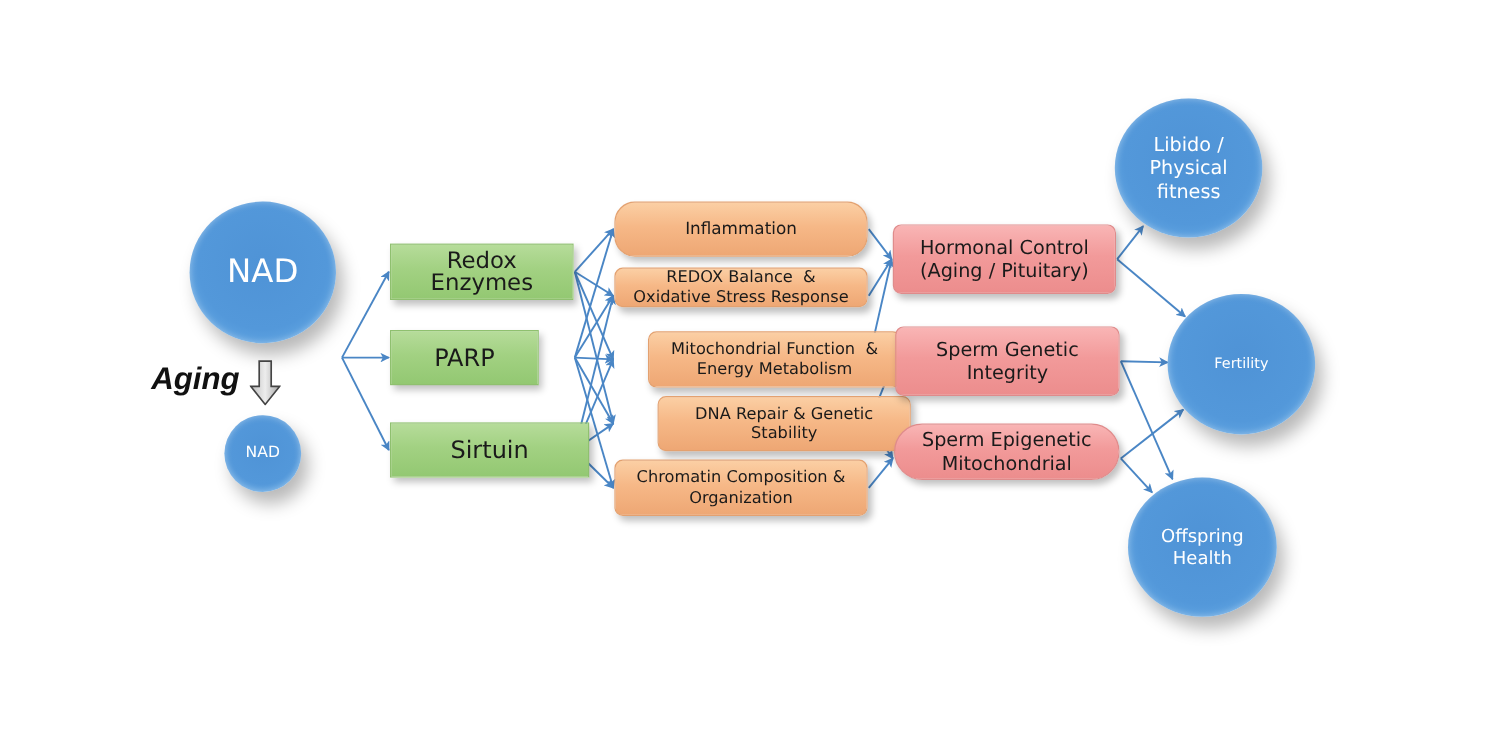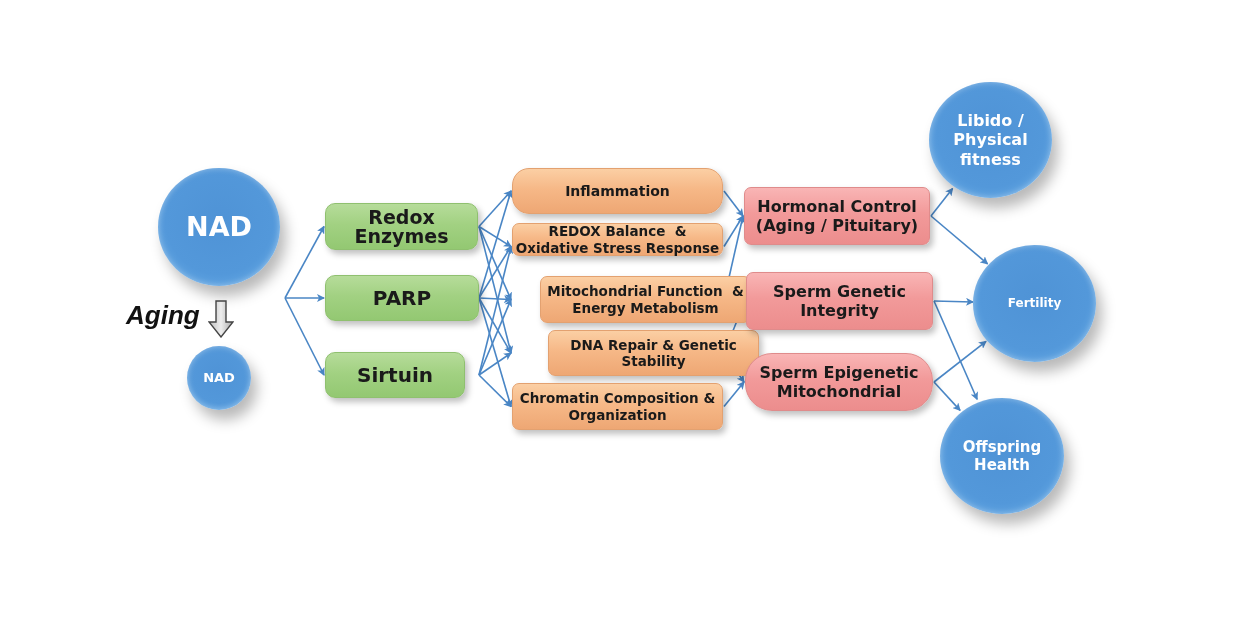--- a/index.html
+++ b/index.html
@@ -1,24 +1,24 @@
 <!DOCTYPE html>
 <html><head>
 <meta charset="utf-8">
 <style>
   html, body { margin: 0; padding: 0; background: #ffffff; }
   body { width: 1259px; height: 625px; position: relative; overflow: hidden;
          font-family: "DejaVu Sans", "Liberation Sans", sans-serif; }
   #diagram { position: absolute; left: 0; top: 0; width: 1259px; height: 625px; }
   .node { position: absolute; display: flex; align-items: center; justify-content: center;
-          text-align: center; box-sizing: border-box; font-weight: bold; line-height: 1.2; }
+          text-align: center; box-sizing: border-box; font-weight: normal; line-height: 1.2; }
   .circle { border-radius: 50%; color: #ffffff;
             background: radial-gradient(circle at 50% 45%, #4f93d6 0%, #5398da 60%, #6aaee8 90%, #8cc6f0 100%);
             box-shadow: 6px 10px 14px rgba(0,0,0,0.28), inset 0 0 6px rgba(255,255,255,0.4); }
-  .green { border-radius: 10px; color: #1a1a1a;
+  .green { border-radius: 0; color: #1a1a1a;
            background: linear-gradient(#b6dc9a 0%, #a2d182 45%, #93c872 100%);
            border: 1px solid #8fc06f;
            box-shadow: 3px 4px 6px rgba(0,0,0,0.25); }
   .orange { border-radius: 7px; color: #1a1a1a;
             background: linear-gradient(#fbcfa4 0%, #f6b887 45%, #eea774 100%);
             border: 1px solid #e3a170;
             box-shadow: 3px 4px 6px rgba(0,0,0,0.25); }
   .pink { border-radius: 7px; color: #1a1a1a;
           background: linear-gradient(#f9b5b5 0%, #f29a9a 45%, #ec8d8d 100%);
           border: 1px solid #df8b8b;
@@ -89,24 +89,24 @@
   <div class="node circle" style="left:187px; top:346px; width:64px; height:64px; font-size:13px;">
     <span>NAD</span>
   </div>
 
   <div class="node green" style="left:325px; top:203px; width:153px; height:47px; font-size:19px; line-height:1.0;">
     <div>
       <div>Redox</div>
       <div>Enzymes</div>
     </div>
   </div>
-  <div class="node green" style="left:325px; top:275px; width:154px; height:46px; font-size:20px;">
+  <div class="node green" style="left:325px; top:275px; width:124px; height:46px; font-size:20px;">
     <span>PARP</span>
   </div>
-  <div class="node green" style="left:325px; top:352px; width:140px; height:46px; font-size:20px;">
+  <div class="node green" style="left:325px; top:352px; width:166px; height:46px; font-size:20px;">
     <span>Sirtuin</span>
   </div>
 
   <div class="node orange" style="left:512px; top:168px; width:211px; height:46px; font-size:14px;border-radius:17px;">
     <span>Inflammation</span>
   </div>
   <div class="node orange" style="left:512px; top:223px; width:211px; height:33px; font-size:13.5px;">
     <div>
       <div style="white-space:pre;">REDOX Balance  &amp;</div>
       <div>Oxidative Stress Response</div>
@@ -136,21 +136,21 @@
       <div>Hormonal Control</div>
       <div>(Aging / Pituitary)</div>
     </div>
   </div>
   <div class="node pink" style="left:746px; top:272px; width:187px; height:58px; font-size:16px;">
     <div>
       <div>Sperm Genetic</div>
       <div>Integrity</div>
     </div>
   </div>
-  <div class="node pink" style="left:745px; top:353px; width:188px; height:58px; font-size:16px;border-radius:27px;">
+  <div class="node pink" style="left:745px; top:353px; width:188px; height:47px; font-size:16px;border-radius:27px;">
     <div>
       <div>Sperm Epigenetic</div>
       <div>Mitochondrial</div>
     </div>
   </div>
 
   <div class="node circle" style="left:929px; top:82px; width:123px; height:116px; font-size:16px;">
     <div>
       <div>Libido /</div>
       <div>Physical</div>

